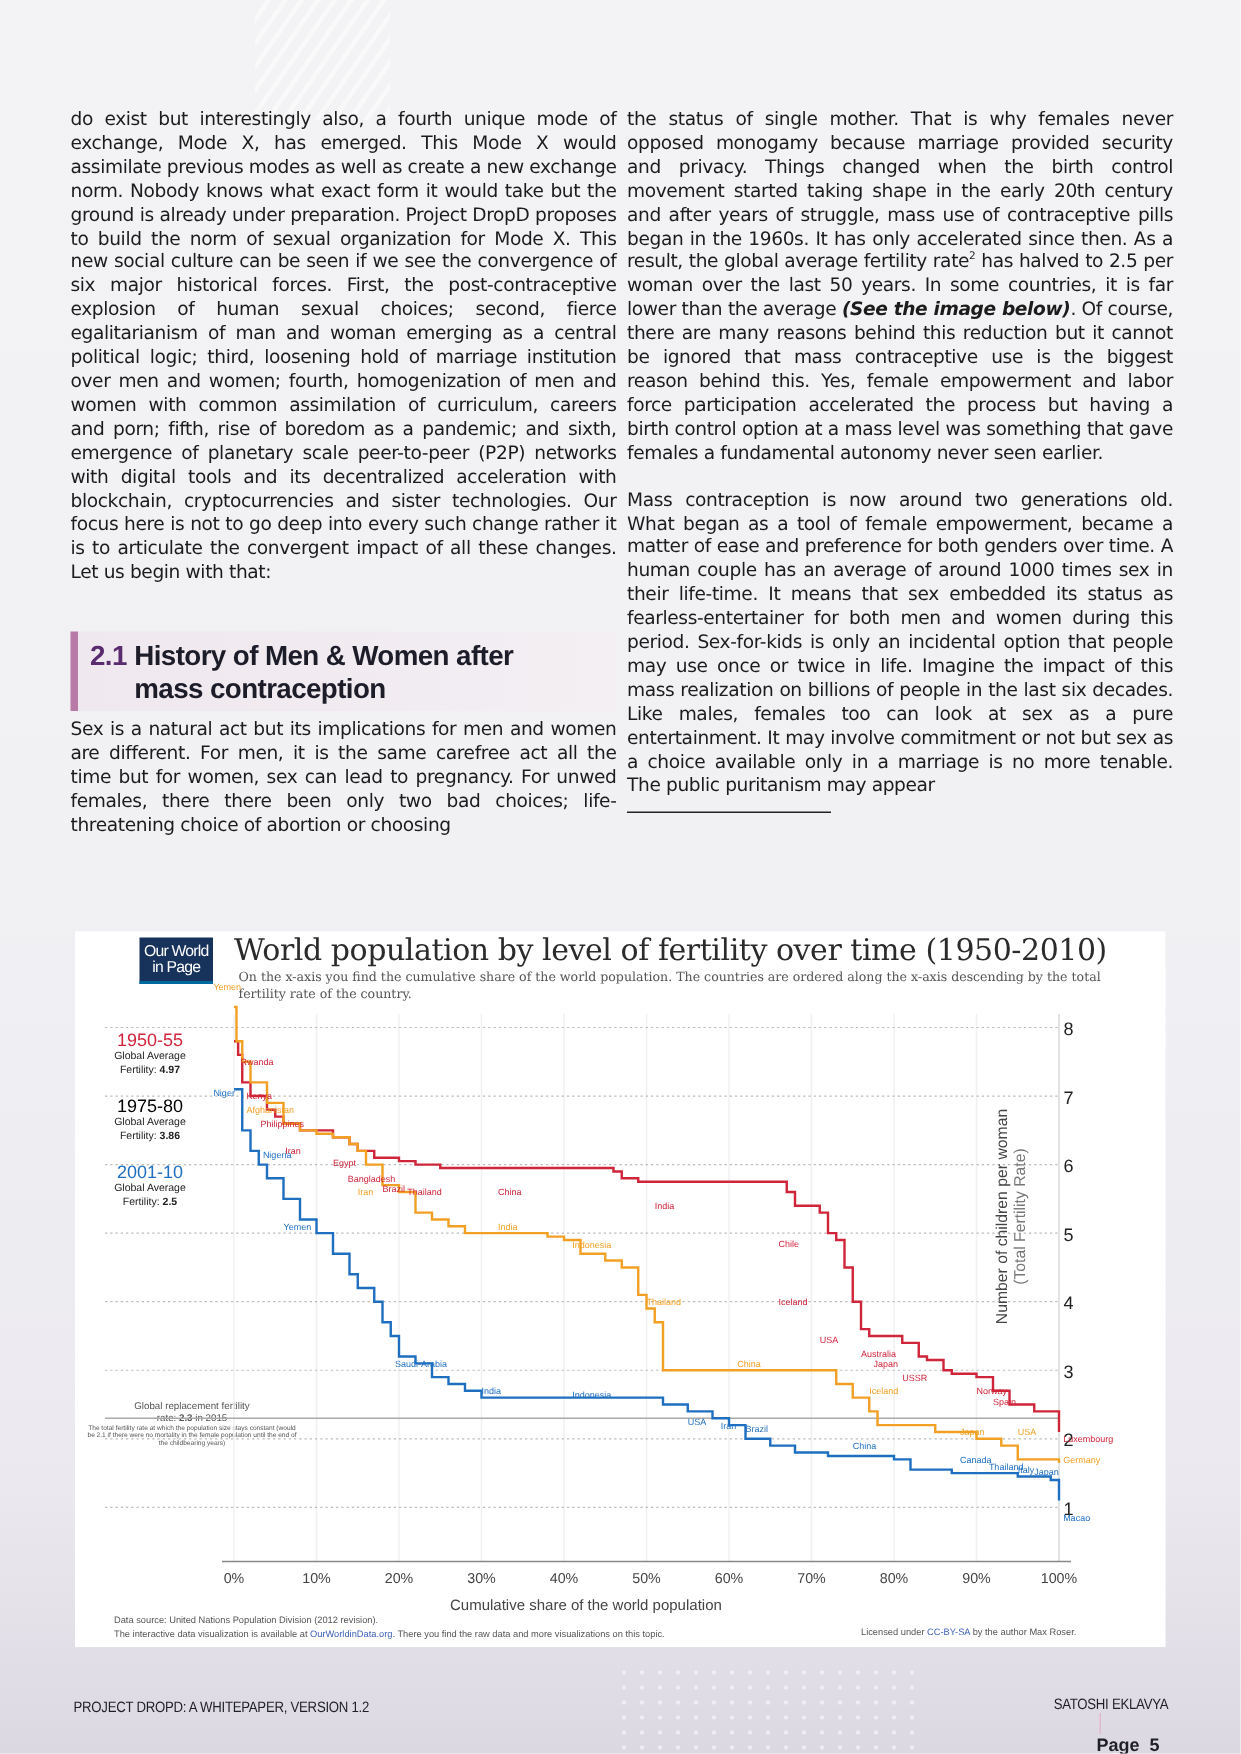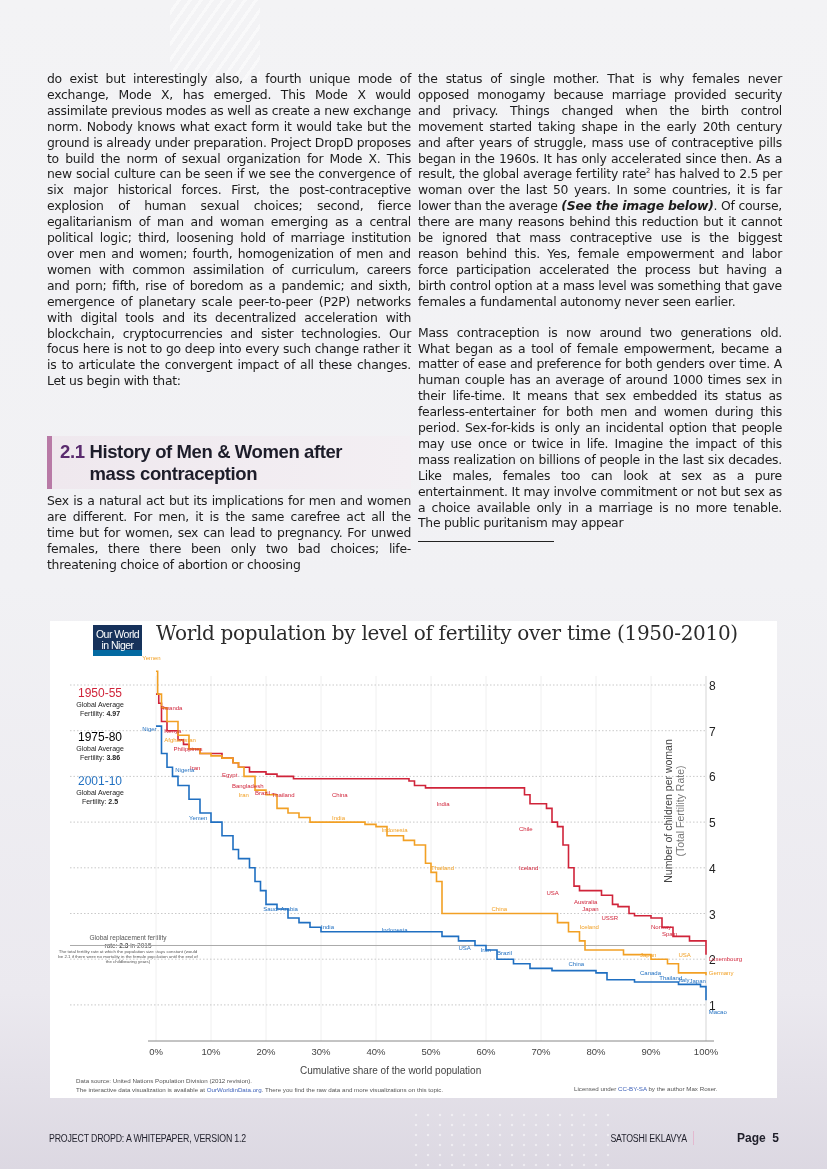--- a/index.html
+++ b/index.html
@@ -17,21 +17,21 @@
   }
   .col {
     position: absolute; width: 364px;
     font-size: 12.4px; line-height: 15.9px; text-align: justify;
     letter-spacing: -0.25px; color: #1c1c1c;
   }
   .col p { margin-bottom: 15px; }
   .col-left { left: 47px; top: 71px; }
   .col-right { left: 418px; top: 71px; }
   .heading {
-    position: relative; margin-top: 47px; margin-bottom: 4px;
+    position: relative; margin-top: 32px; margin-bottom: 4px;
     background: linear-gradient(90deg, #efe8ee, #f3eff3);
     border-left: 5px solid #b87aa6;
     padding: 5px 6px 4px 8px;
     font-family: "Liberation Sans", sans-serif; font-weight: bold; font-size: 18.5px; line-height: 22px;
     letter-spacing: -0.4px; color: #1d1d2a; text-align: left;
   }
   .heading .num { color: #5a2b6e; margin-right: 5px; }
   .heading .title-text { display: inline-block; vertical-align: top; width: 300px; }
   .heading .num { display: inline-block; vertical-align: top; }
   .see-below { font-weight: bold; font-style: italic; margin-top: 46px; }
@@ -43,21 +43,21 @@
   
   .chart {
     position: absolute; left: 50px; top: 621px; width: 727px; height: 477px;
     background: #ffffff;
   }
   .owid-logo {
     position: absolute; left: 43px; top: 4px; width: 49px; height: 31px;
     background: #17325b; color: #fff; text-align: center;
     font-family: "Liberation Sans", sans-serif; font-size: 10.5px; line-height: 11px; padding-top: 4px;
     letter-spacing: -0.5px;
-    border-bottom: 6px solid #0369a1;
+    border-bottom: 2px solid #0369a1;
   }
   .chart-title {
     position: absolute; left: 106px; top: 0px;
     font-family: "DejaVu Serif", serif; font-size: 20px; color: #2b2b2b; letter-spacing: -0.3px;
     white-space: nowrap;
   }
   .chart-subtitle {
     position: absolute; left: 109px; top: 25px; width: 590px;
     font-family: "DejaVu Serif", serif; font-size: 8.4px; line-height: 11px; color: #555;
   }
@@ -80,21 +80,21 @@
   .chart-license { position: absolute; left: 524px; top: 464px; font-family: "Liberation Sans", sans-serif; font-size: 6.2px; color: #555; }
   .chart-license .link { color: #3b5fb8; }
 
   .footer-left {
     position: absolute; left: 49px; top: 1133px;
     font-family: "Liberation Sans", sans-serif; font-size: 10px; color: #1f1f2a; letter-spacing: -0.2px;
     transform: scaleX(0.88); transform-origin: 0 0;
   }
   .footer-right {
     position: absolute; right: 48px; top: 1131px; display: flex; align-items: center;
-    font-family: "Liberation Sans", sans-serif; color: #1f1f2a;
+    font-family: "Liberation Sans", sans-serif; color: #1f1f2a; flex-direction: column;
   }
   .footer-right .author { font-size: 10px; letter-spacing: -0.2px; transform: scaleX(0.88); transform-origin: 100% 0; }
   .footer-right .sep { width: 1px; height: 14px; background: #e3b9cf; margin: 0 10px 0 6px; }
   .footer-right .page { font-size: 12px; font-weight: bold; margin-left: 33px; }
   .footer-dots {
     position: absolute; left: 410px; top: 1110px; width: 200px; height: 59px;
     background-image: radial-gradient(circle, rgba(255,255,255,0.7) 1.2px, transparent 1.6px);
     background-size: 12px 10px; opacity: 0.7;
   }
 </style>
@@ -113,23 +113,24 @@
 
 <div class="col col-right">
   <p><span>the status of single mother. That is why females never opposed monogamy because marriage provided security and privacy. Things changed when the birth control movement started taking shape in the early 20th century and after years of struggle, mass use of contraceptive pills began in the 1960s. It has only accelerated since then. As a result, the global average fertility rate</span><sup>2</sup><span> has halved to 2.5 per woman over the last 50 years. In some countries, it is far lower than the average </span><span class="see-below">(See the image below)</span><span>. Of course, there are many reasons behind this reduction but it cannot be ignored that mass contraceptive use is the biggest reason behind this. Yes, female empowerment and labor force participation accelerated the process but having a birth control option at a mass level was something that gave females a fundamental autonomy never seen earlier.</span></p>
   <p style="margin-bottom:0">Mass contraception is now around two generations old. What began as a tool of female empowerment, became a matter of ease and preference for both genders over time. A human couple has an average of around 1000 times sex in their life-time. It means that sex embedded its status as fearless-entertainer for both men and women during this period. Sex-for-kids is only an incidental option that people may use once or twice in life. Imagine the impact of this mass realization on billions of people in the last six decades. Like males, females too can look at sex as a pure entertainment. It may involve commitment or not but sex as a choice available only in a marriage is no more tenable. The public puritanism may appear</p>
   <div class="footnote-rule"></div>
 </div>
 
 <div class="chart">
   <div class="owid-logo">
     <div>Our World</div>
-    <div>in Niger</div>
+    <div>in Page</div>
   </div>
   <div class="chart-title">World population by level of fertility over time (1950-2010)</div>
+  <div class="chart-subtitle">On the x-axis you find the cumulative share of the world population. The countries are ordered along the x-axis descending by the total fertility rate of the country.</div>
 
   <div class="period" style="top:56px">
     <div class="yr" style="color:#d0243a">1950-55</div>
     <div class="lbl">Global Average</div>
     <div class="lbl"><span>Fertility: </span><span class="val">4.97</span></div>
   </div>
   <div class="period" style="top:100px">
     <div class="yr" style="color:#000000">1975-80</div>
     <div class="lbl">Global Average</div>
     <div class="lbl"><span>Fertility: </span><span class="val">3.86</span></div>

